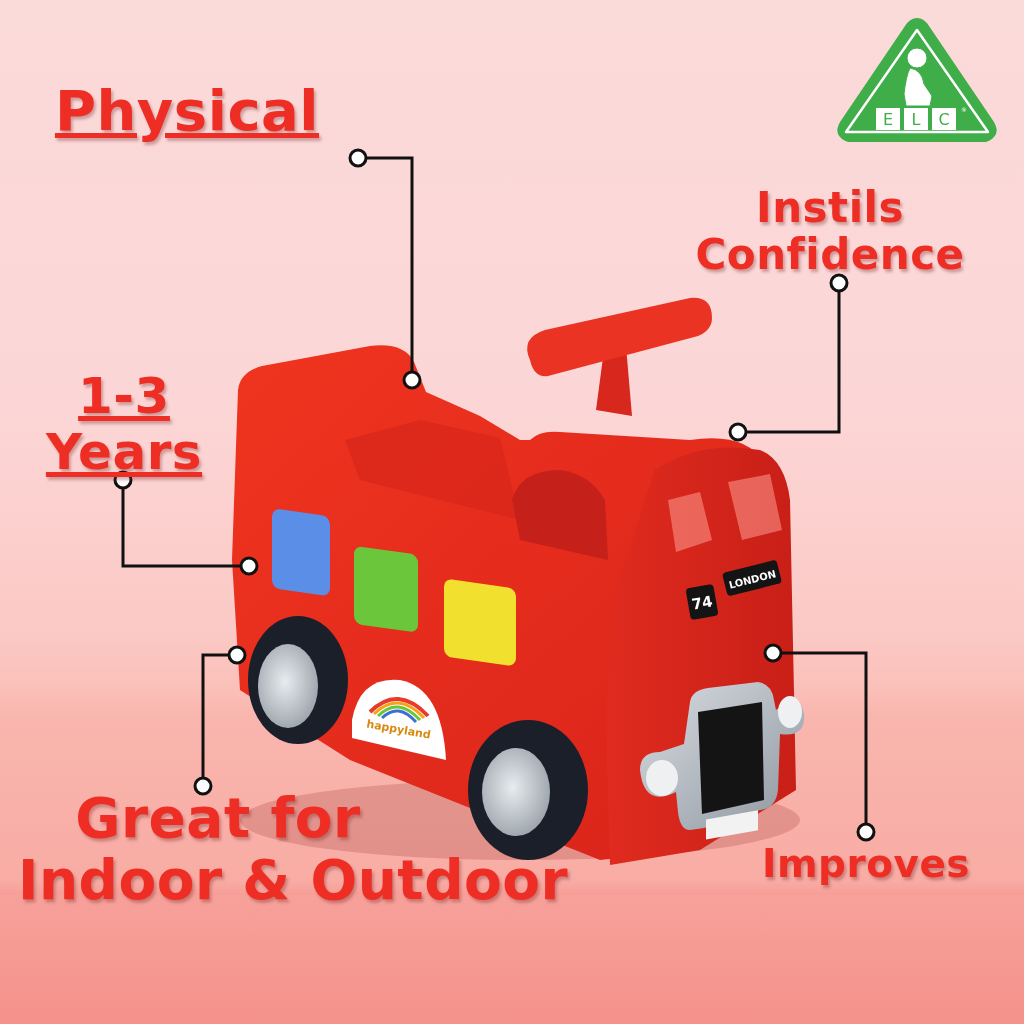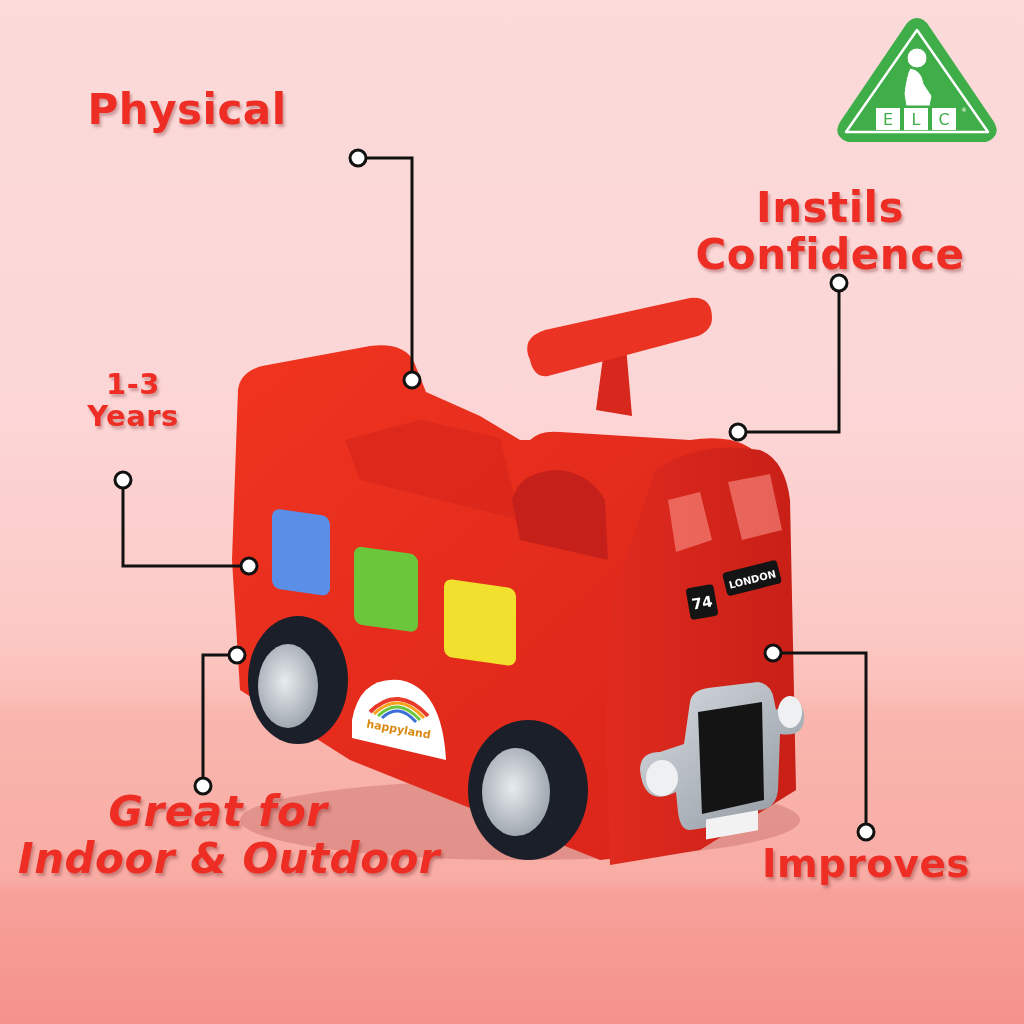--- a/index.html
+++ b/index.html
@@ -138,34 +138,34 @@
     <circle cx="738" cy="432" r="8"></circle>
     <circle cx="123" cy="480" r="8"></circle>
     <circle cx="249" cy="566" r="8"></circle>
     <circle cx="237" cy="655" r="8"></circle>
     <circle cx="203" cy="786" r="8"></circle>
     <circle cx="773" cy="653" r="8"></circle>
     <circle cx="866" cy="832" r="8"></circle>
   </g>
 </svg>
 
-<div class="label" style="left:30px; top:86px; width:314px; font-size:42px;">
+<div class="label" style="left:30px; top:80px; width:314px; font-size:56px;text-decoration:underline;">
   <span class="line">Physical</span>
 </div>
 
 <div class="label" style="left:690px; top:184px; width:280px; font-size:42px;">
   <span class="line">Instils</span>
   <span class="line">Confidence</span>
 </div>
 
-<div class="label" style="left:48px; top:368px; width:170px; font-size:29px;">
+<div class="label" style="left:39px; top:368px; width:170px; font-size:50px;text-decoration:underline;">
   <span class="line">1-3</span>
   <span class="line">Years</span>
 </div>
 
-<div class="label" style="left:18px; top:788px; width:400px; font-size:42px;font-style:italic;">
+<div class="label" style="left:18px; top:788px; width:400px; font-size:55px;">
   <span class="line">Great for</span>
   <span class="line">Indoor &amp; Outdoor</span>
 </div>
 
 <div class="label" style="left:724px; top:842px; width:284px; font-size:39px;">
   <span class="line">Improves</span>
 </div>
 
 </body></html>

